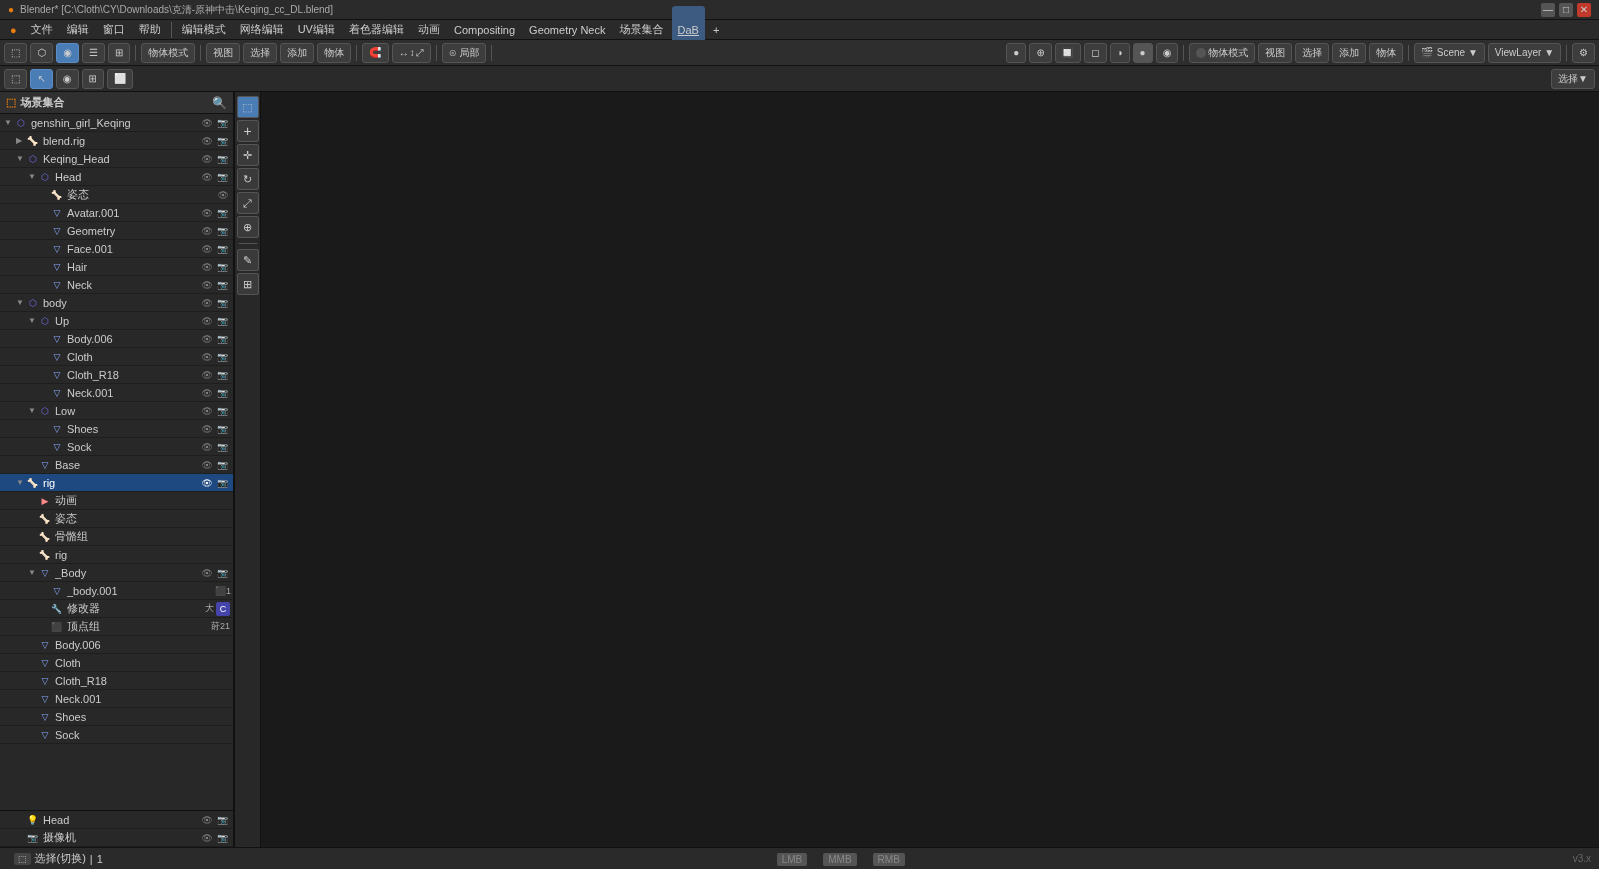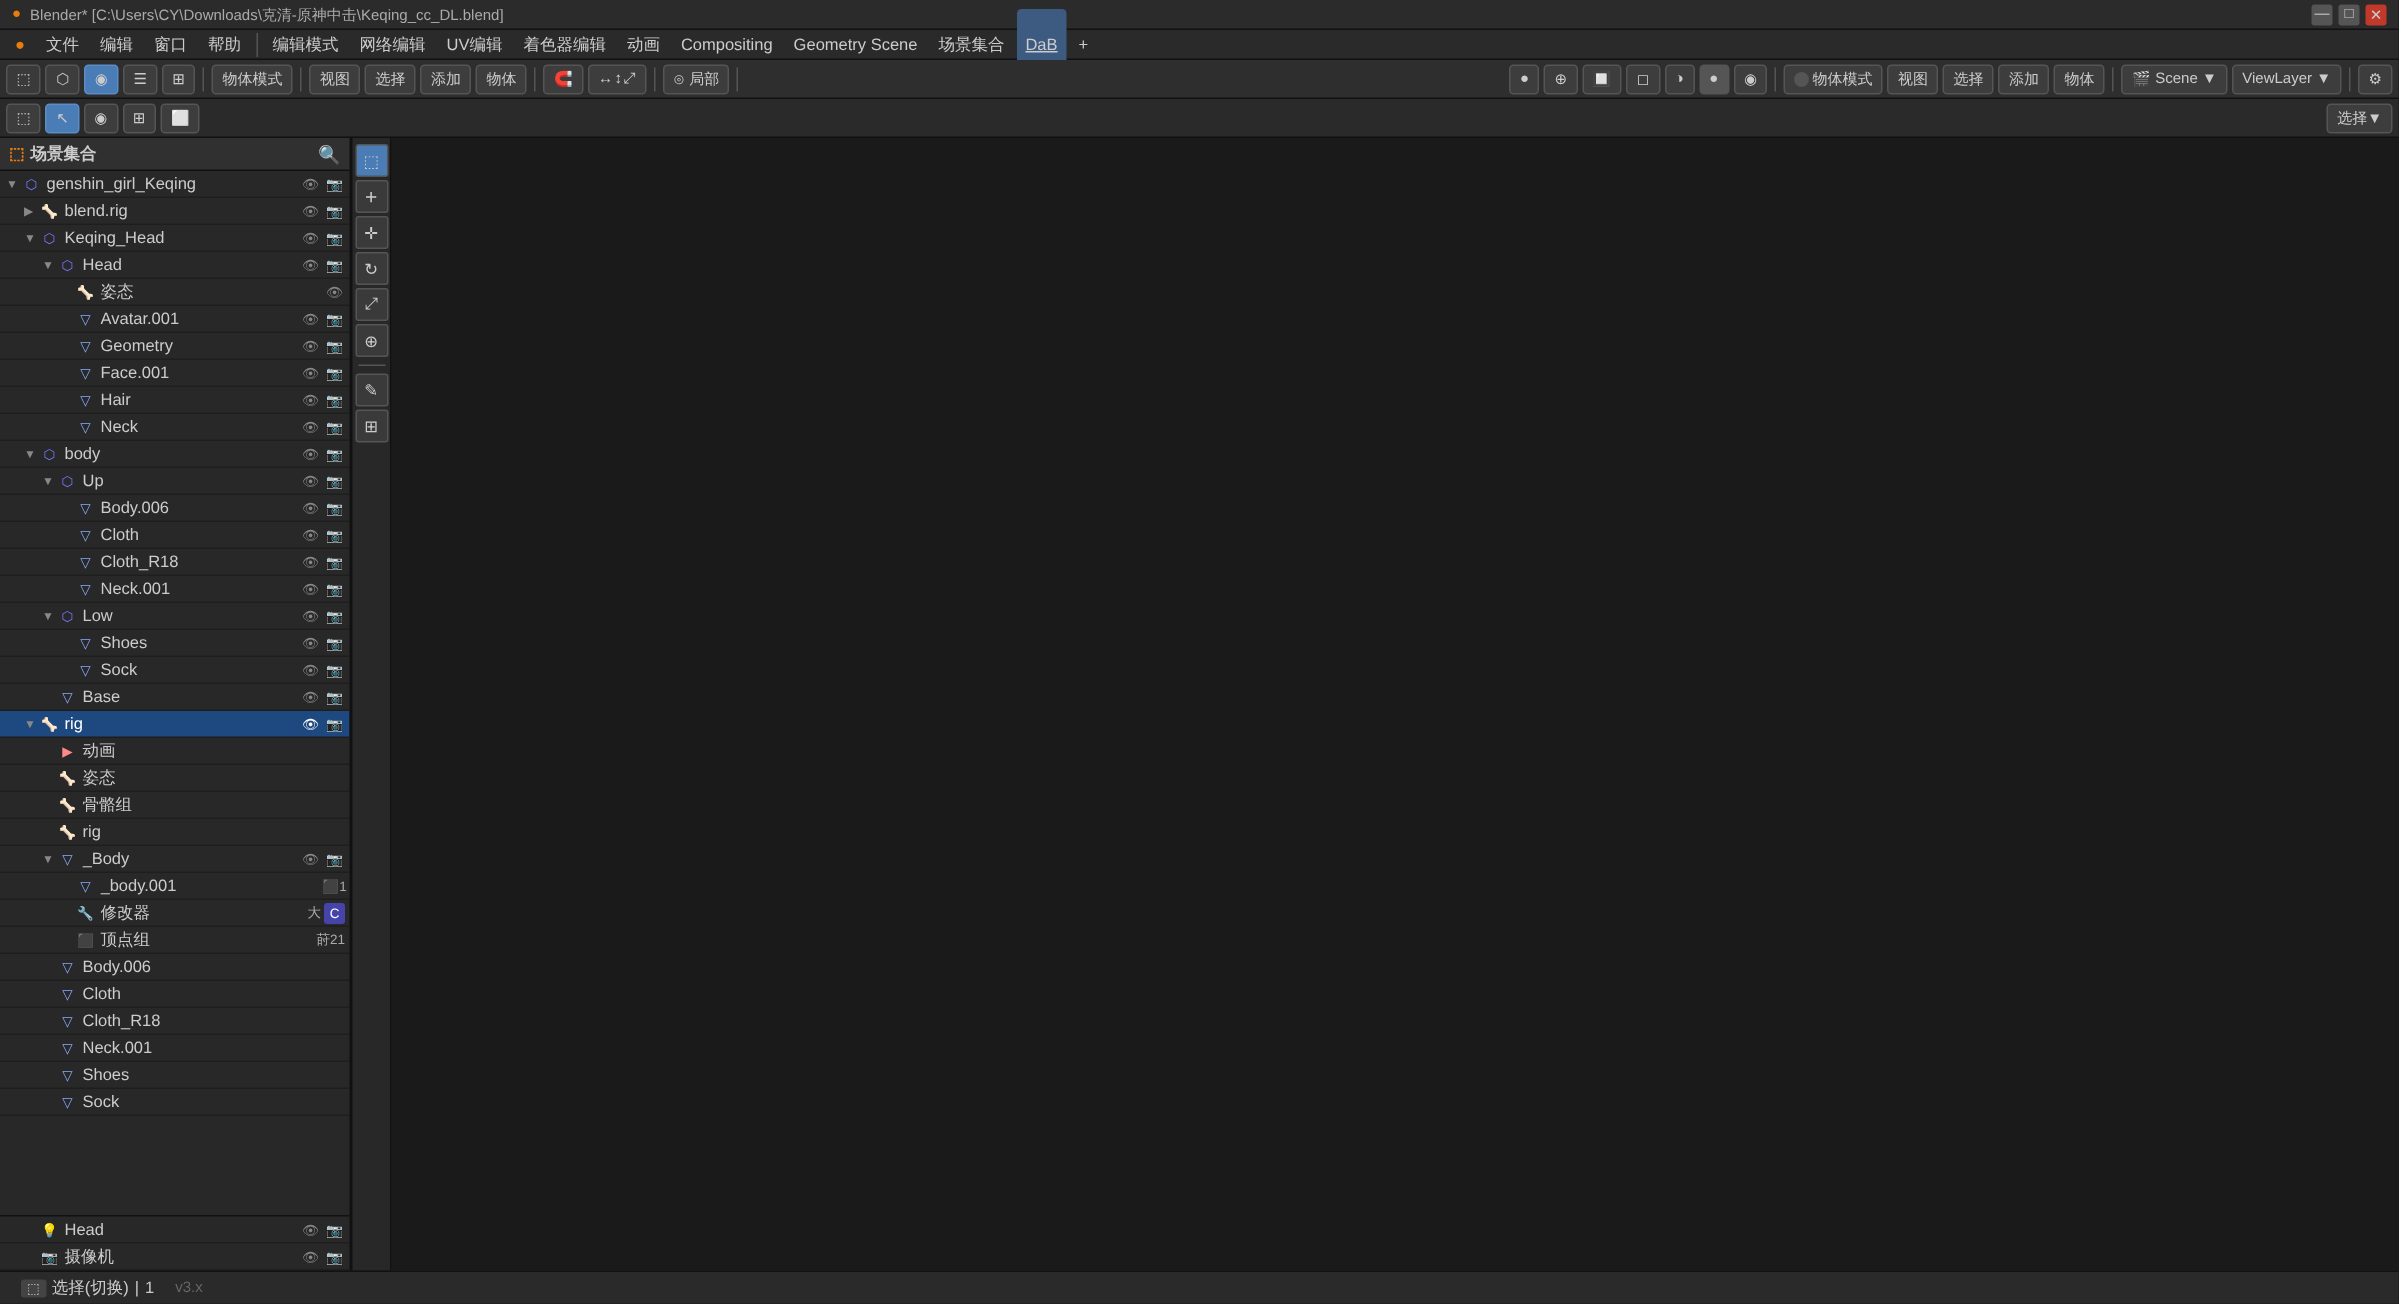--- a/index.html
+++ b/index.html
@@ -282,21 +282,21 @@
       border-top: 1px solid #111;
     }
 
   </style>
 </head>
 <body>
 
 <div id="title-bar">
   <div class="title-left">
     <span style="color:#e87d0d;font-weight:bold;">●</span>
-    <span>Blender* [C:\Users\CY\Downloads\克清-原神中击\Keqing_cc_DL.blend]</span>
+    <span>Blender* [C:\Cloth\CY\Downloads\克清-原神中击\Keqing_cc_DL.blend]</span>
   </div>
   <div class="title-right">
     <span>—</span>
     <span>□</span>
     <span>✕</span>
   </div>
 </div>
 
 <div id="menu-bar">
   <span style="color:#e87d0d;">●</span>
@@ -304,21 +304,21 @@
   <span>编辑</span>
   <span>窗口</span>
   <span>帮助</span>
   <div class="toolbar-sep"></div>
   <span>编辑模式</span>
   <span>网络编辑</span>
   <span>UV编辑</span>
   <span>着色器编辑</span>
   <span>动画</span>
   <span>Compositing</span>
-  <span>Geometry Scene</span>
+  <span>Geometry Neck</span>
   <span>场景集合</span>
   <span style="background:#3d5a80;padding:18px 6px;border-radius:3px;text-decoration:underline;">DaB</span>
   <span>+</span>
 </div>
 
 <div id="top-toolbar">
 
   <div class="toolbar-btn" style="background:#3a3a3a;border-color:#555;">⬚</div>
   <div class="toolbar-btn">⬡</div>
   <div class="toolbar-btn active">◉</div>
@@ -825,16 +825,27 @@
   </div>
 </div>
 
 <div id="status-bar">
   <div id="select-indicator" style="position:static;width:auto;height:auto;border:none;background:transparent;">
     <span style="font-size:9px;background:#444;padding:1px 4px;border-radius:2px;margin-right:4px;">⬚</span>
     <span>选择(切换)</span>
     <span style="margin-left:4px;">|</span>
     <span style="margin-left:4px;">1</span>
   </div>
+  <div style="flex:1;display:flex;justify-content:center;gap:16px;">
+    <span style="color:#888;">
+      <span style="background:#555;padding:1px 5px;border-radius:2px;font-size:10px;">LMB</span>
+    </span>
+    <span style="color:#888;">
+      <span style="background:#555;padding:1px 5px;border-radius:2px;font-size:10px;">MMB</span>
+    </span>
+    <span style="color:#888;">
+      <span style="background:#555;padding:1px 5px;border-radius:2px;font-size:10px;">RMB</span>
+    </span>
+  </div>
   <div style="display:flex;gap:8px;align-items:center;">
     <span style="color:#666;font-size:10px;">v3.x</span>
   </div>
 </div>
 
 </body></html>

